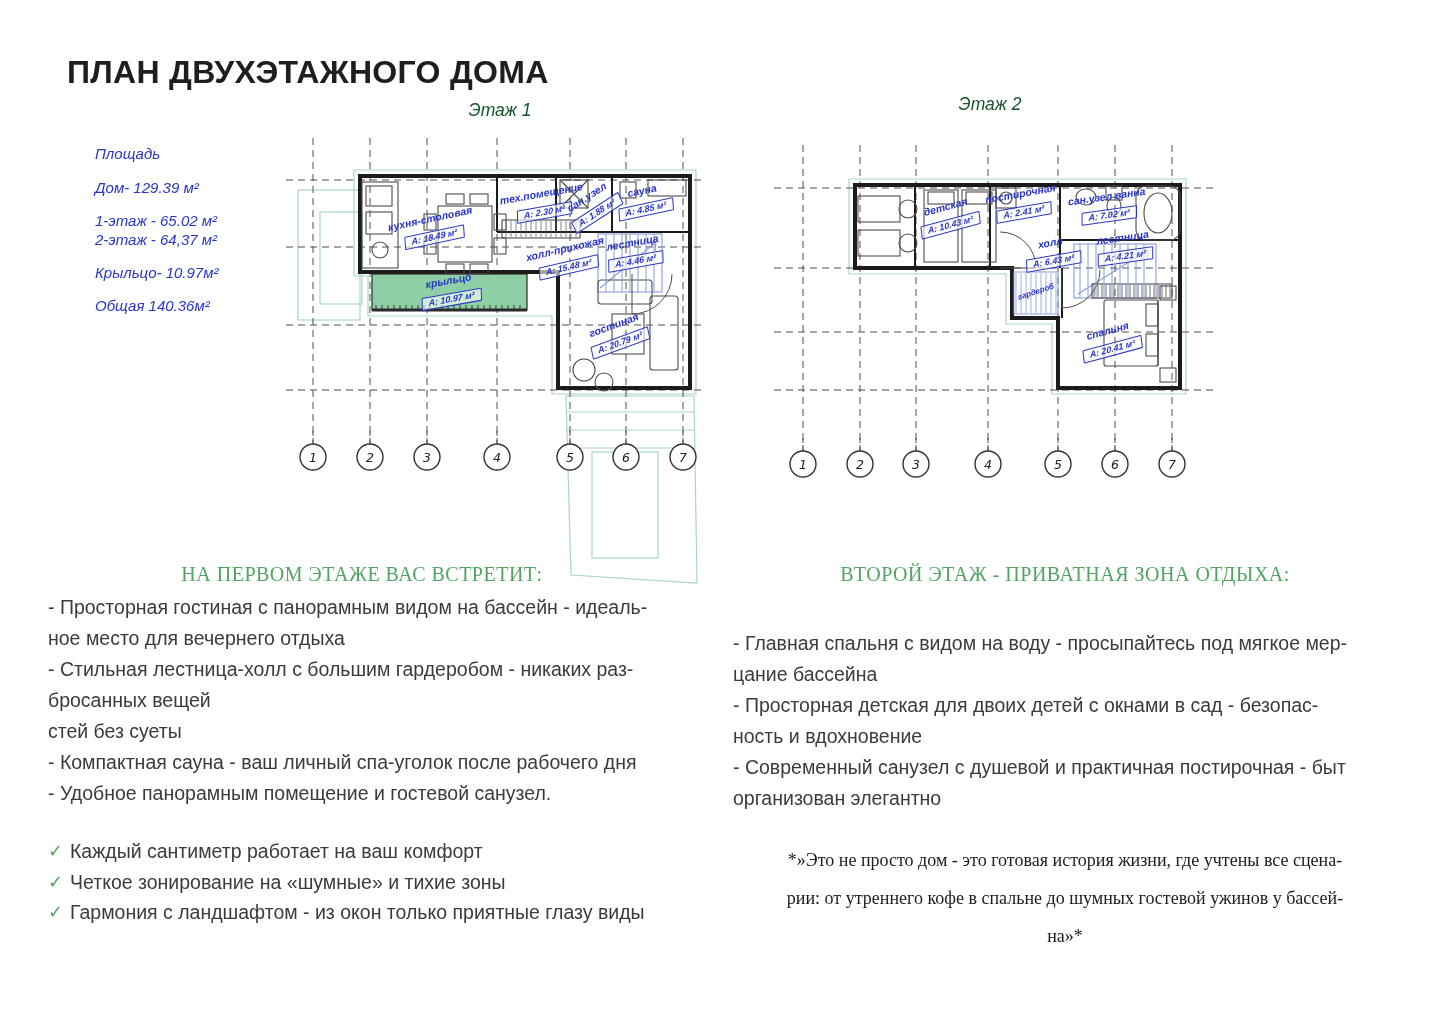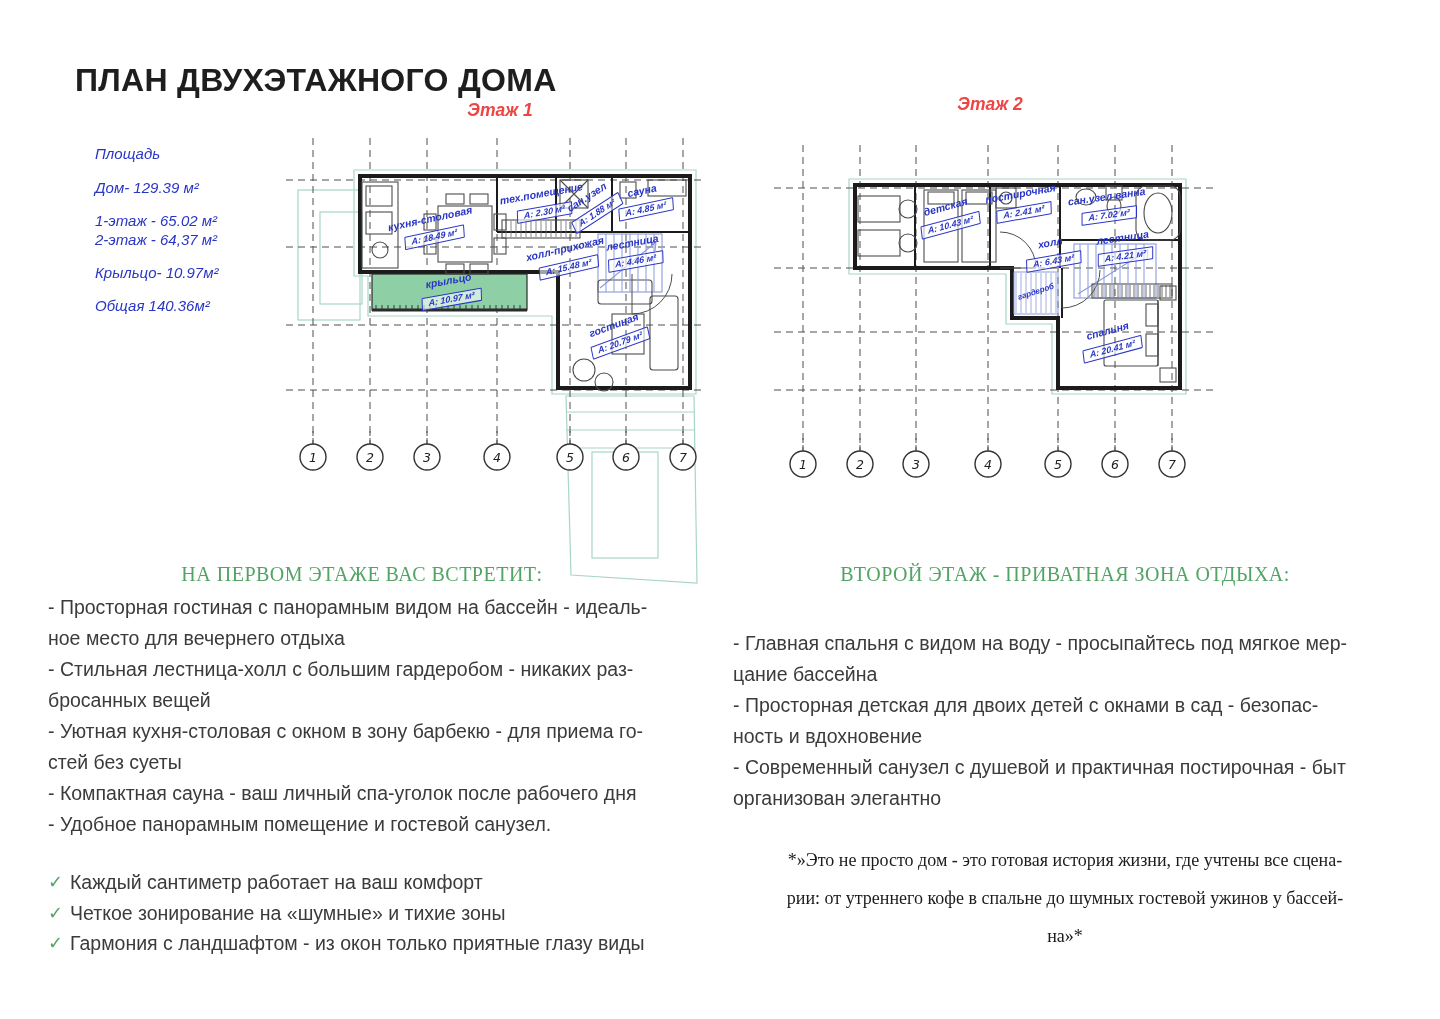--- a/index.html
+++ b/index.html
@@ -1,22 +1,22 @@
 <!DOCTYPE html>
 <html><head>
 <meta charset="utf-8">
 <style>
   html,body{margin:0;padding:0;background:#fff;}
   .page{position:relative;width:1440px;height:1019px;background:#ffffff;overflow:hidden;
         font-family:"Liberation Sans",sans-serif;color:#3b3b3b;}
   #plan-svg{position:absolute;left:0;top:0;width:1440px;height:1019px;z-index:1;}
-  .page-title{position:absolute;left:63px;top:50px;margin:12px;font-size:32px;font-weight:700;
+  .page-title{position:absolute;left:63px;top:50px;margin:4px;font-size:32px;font-weight:700;
         color:#1e1e1e;letter-spacing:.3px;z-index:4;}
-  .floor-title{position:absolute;transform:translateX(-50%);color:#ef4444;font-style:italic;
-        font-weight:700;font-size:17.5px;z-index:4;}
+  .floor-title{position:absolute;transform:translateX(-50%);color:#14532d;font-style:italic;
+        font-weight:400;font-size:17.5px;z-index:4;}
   #floor-title-1{left:500px;top:100px;}
   #floor-title-2{left:990px;top:94px;}
   #area-info{position:absolute;left:95px;top:145px;color:#2936c5;font-style:italic;z-index:4;}
   .ai-heading{font-size:15px;font-weight:500;margin-bottom:16px;}
   .ai-group{font-size:15px;line-height:19px;margin-bottom:14px;}
   .room-label{position:absolute;z-index:3;color:#2936c5;font-style:italic;font-weight:700;
         text-align:center;white-space:nowrap;line-height:1.2;
         transform:translate(-50%,-50%) rotate(var(--r,0deg));}
   .room-label .rname{font-size:10.5px;display:block;}
   .room-label .rarea{display:inline-block;border:1.4px solid #2936c5;border-radius:1px;
@@ -260,21 +260,20 @@
       <div class="room-label" style="left: 1110px; top: 340px; --r: -15deg;"><span class="rname">спальня</span><span class="rarea">A: 20.41 м²</span></div>
     </div>
 
   <div class="col col-left">
     <div class="sec-heading">НА ПЕРВОМ ЭТАЖЕ ВАС ВСТРЕТИТ:</div>
     <div class="body-lines" id="p1-lines">
         <div>- Просторная гостиная с панорамным видом на бассейн - идеаль-</div>
         <div>ное место для вечернего отдыха</div>
         <div>- Стильная лестница-холл с большим гардеробом - никаких раз-</div>
         <div>бросанных вещей</div>
-        <div>- Уютная кухня-столовая с окном в зону барбекю - для приема го-</div>
         <div>стей без суеты</div>
         <div>- Компактная сауна - ваш личный спа-уголок после рабочего дня</div>
         <div>- Удобное панорамным помещение и гостевой санузел.</div>
       </div>
     <div class="checklist" id="checklist">
         <div class="check-item">
           <span class="check">✓</span>
           <span>Каждый сантиметр работает на ваш комфорт</span>
         </div>
         <div class="check-item">

